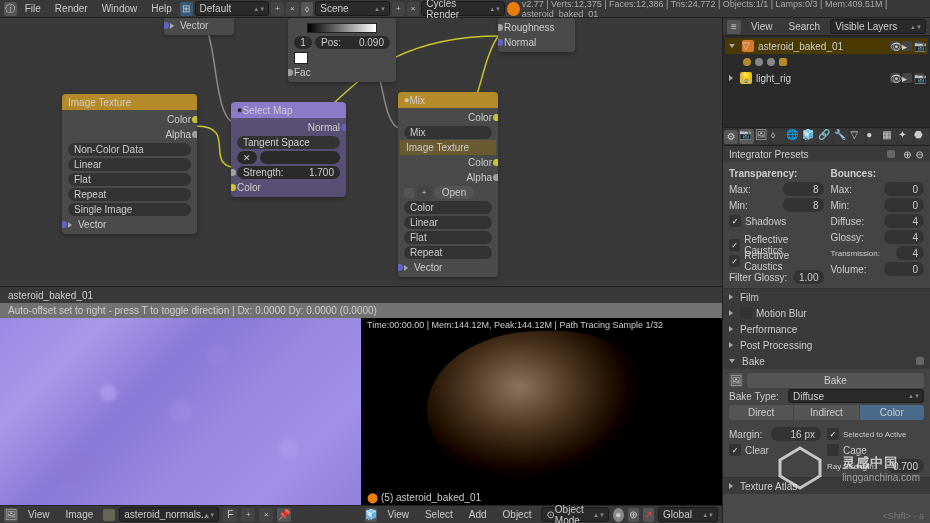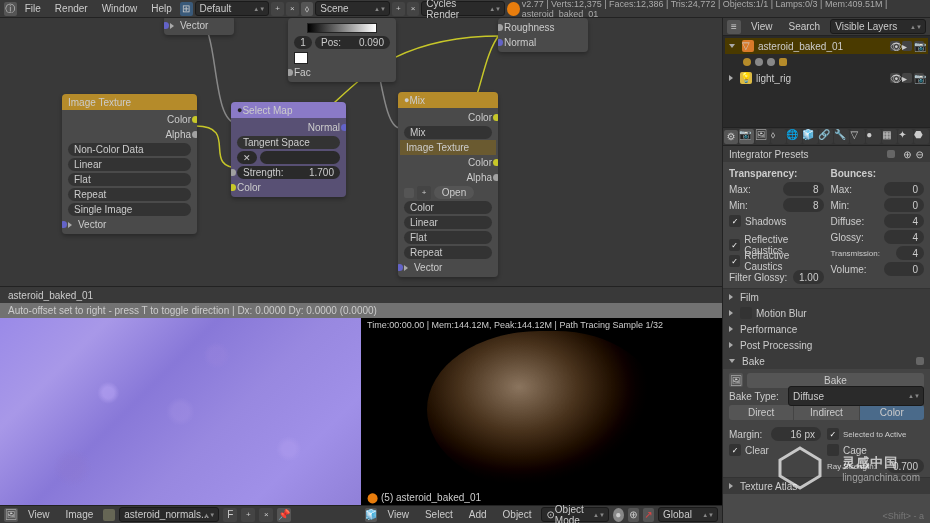--- a/index.html
+++ b/index.html
@@ -114,21 +114,21 @@
       <div class="node" style="left:164px;top:-2px;width:70px">
         <div class="nbody">
             <div class="nrow">
               <span class="tri"></span>
               <span>Vector</span>
               <span class="sock sock-l sock-v"></span>
             </div>
           </div>
       </div>
 
-      <div class="node" style="left:498px;top:0px;width:90px">
+      <div class="node" style="left:498px;top:0px;width:77px">
         <div class="nbody">
           <div class="nrow">
               <span>Roughness</span>
               <span class="sock sock-l sock-f"></span>
             </div>
           <div class="nrow">
               <span>Normal</span>
               <span class="sock sock-l sock-v"></span>
             </div>
         </div>
@@ -511,21 +511,21 @@
           </div>
         <div class="pnl-bdy">
           <div class="prow">
               <div class="ticon" style="width:14px">🖼</div>
               <div class="btn" style="flex:1">
                 <span>Bake</span>
               </div>
             </div>
           <div class="prow">
               <span class="plbl" style="flex:0 0 55px">Bake Type:</span>
-              <div class="dd" style="flex:1;height:20px">
+              <div class="dd" style="flex:1;height:14px">
                 <span>Diffuse</span>
               </div>
             </div>
           <div class="prow" style="gap:1px">
             <div class="btn" style="flex:1;border-radius:3px 0 0 3px">
                 <span>Direct</span>
               </div>
             <div class="btn" style="flex:1;border-radius:0">
                 <span>Indirect</span>
               </div>

